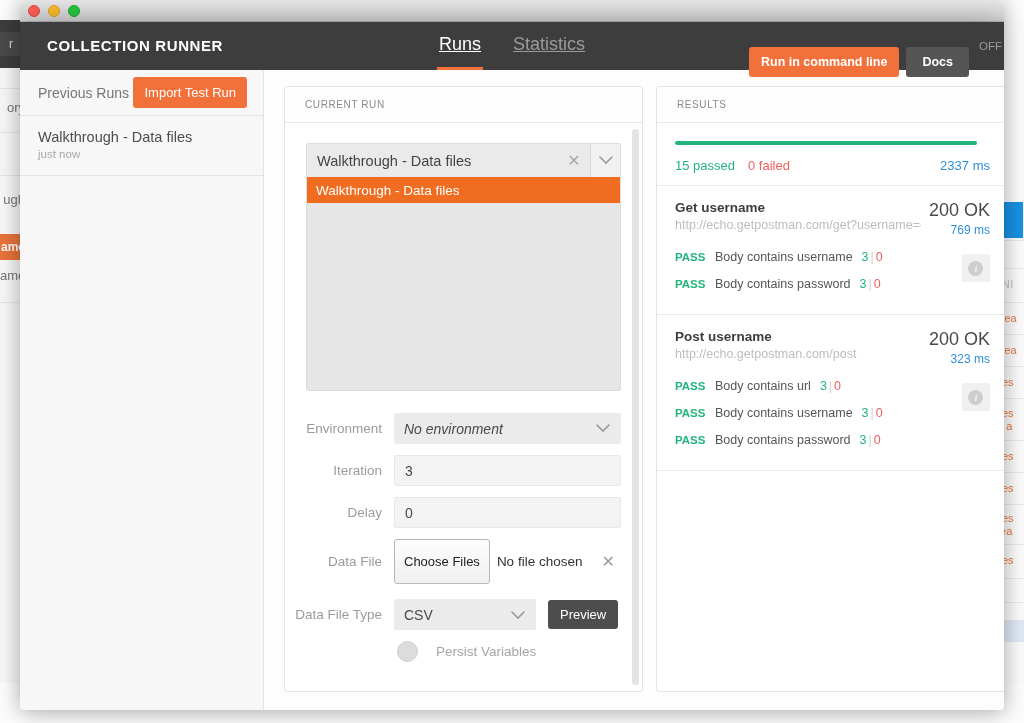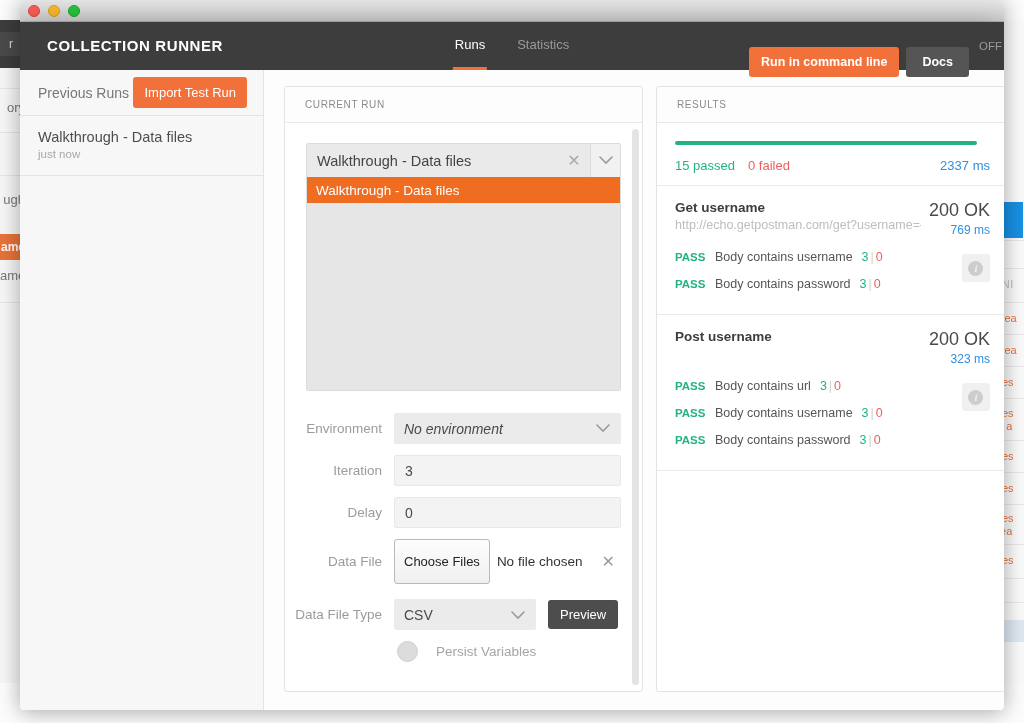--- a/index.html
+++ b/index.html
@@ -90,22 +90,22 @@
   }
   #runner-title {
     position: absolute; left: 27px; top: 0; height: 33px; line-height: 48px;
     color: #fff; font-size: 15px; font-weight: bold; letter-spacing: .6px;
   }
   .nav-tabs {
     position: absolute; left: 50%; transform: translateX(-50%);
     height: 48px; display: flex; gap: 28px; align-items: stretch;
   }
   .nav-tab {
-    display: flex; align-items: center; font-size: 13px; color: #9a9a9a;
-    border-bottom: 3px solid transparent; padding: 0 2px; cursor: pointer;
+    display: flex; align-items: center; font-size: 18px; color: #9a9a9a;
+    border-bottom: 3px solid transparent; padding: 0 2px; cursor: pointer; text-decoration: underline;
   }
   .nav-tab.active { color: #fff; border-bottom-color: #f2713a; }
   .hdr-actions {
     position: absolute; right: 35px; top: 0; height: 48px;
     display: flex; align-items: center; gap: 7px; margin-top: 16px;
   }
   .btn-cmd {
     background: #f2713a; color: #fff; font-size: 12.5px; font-weight: bold;
     border: none; border-radius: 3px; padding: 8px 12px; cursor: pointer;
   }
@@ -507,20 +507,21 @@
                 <div class="info-btn">
                   <span class="glyph">i</span>
                 </div>
               </div>
             </div>
 
             <div class="res-block">
               <div class="res-top">
                 <div class="res-left">
                   <div class="res-name">Post username</div>
+                  <div class="res-url">http://echo.getpostman.com/post</div>
                 </div>
                 <div class="res-right">
                   <div class="res-status">200 OK</div>
                   <div class="res-time">323 ms</div>
                 </div>
               </div>
               <div class="res-tests">
                 <div class="test-row">
                   <span class="t-pass">PASS</span>
                   <span class="t-name">Body contains url</span>

